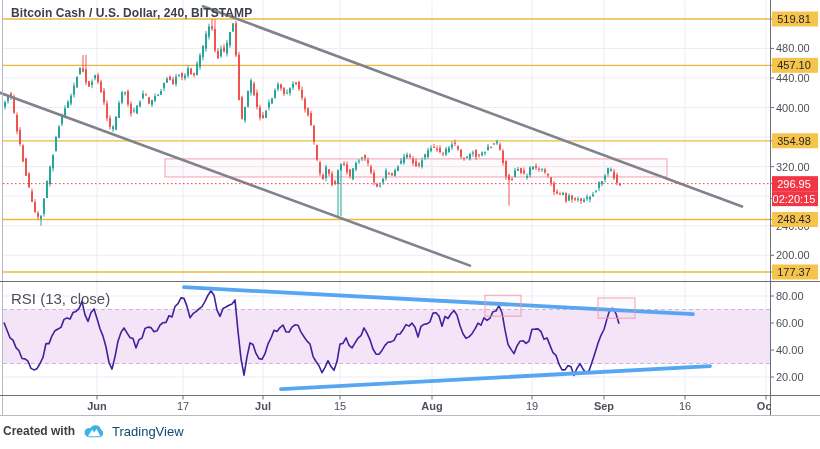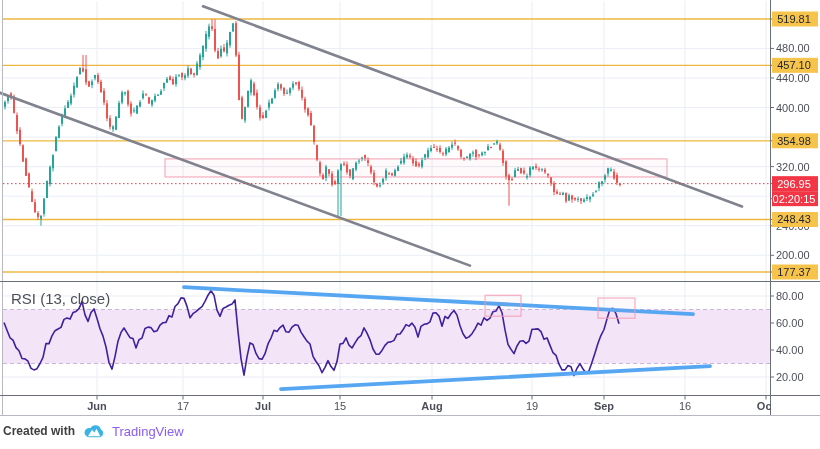--- a/index.html
+++ b/index.html
@@ -3,21 +3,21 @@
 <meta charset="utf-8">
 <style>
   html,body{margin:0;padding:0;background:#fff;}
   .stage{position:relative;width:820px;height:449px;background:#fff;overflow:hidden;
          font-family:"Liberation Sans",sans-serif;}
   svg text{font-family:"Liberation Sans",sans-serif;}
   .title{position:absolute;left:11px;top:6px;font-size:12px;font-weight:700;color:#3c404a;letter-spacing:.1px;}
   .rsi-legend{position:absolute;left:11px;top:290px;font-size:15px;color:#4c4f58;}
   .attr{position:absolute;left:3px;top:422px;display:flex;align-items:center;gap:8px;height:18px;}
   .attr .cw{font-size:12px;font-weight:700;color:#3f3f3f;}
-  .attr .brand{font-size:13px;color:#8b5cf6;cursor:pointer;}
+  .attr .brand{font-size:13px;color:#0c4a6e;cursor:pointer;}
   .attr svg{display:block;}
 </style>
 </head>
 <body>
 
 <div class="stage">
   <svg id="chart" width="820" height="449">
       <defs>
         <clipPath id="timeclip">
           <rect x="0" y="395" width="771" height="20"></rect>
@@ -547,20 +547,21 @@
         <rect x="772" y="191.15243546314684" width="46" height="15" fill="#f23645"></rect>
         <text x="794" y="202.65243546314684" text-anchor="middle" font-size="11" fill="#ffffff">02:20:15</text>
         <line x1="770" y1="219.49976638243197" x2="774" y2="219.49976638243197" stroke="#6a6e79" stroke-width="1"></line>
         <rect x="772" y="211.99976638243197" width="46" height="15" fill="#f6c34b"></rect>
         <text x="794" y="223.49976638243197" text-anchor="middle" font-size="11" fill="#1e222d">248.43</text>
         <line x1="770" y1="272" x2="774" y2="272" stroke="#6a6e79" stroke-width="1"></line>
         <rect x="772" y="264.5" width="46" height="15" fill="#f6c34b"></rect>
         <text x="794" y="276" text-anchor="middle" font-size="11" fill="#1e222d">177.37</text>
       </g>
     </svg>
+  <div class="title">Bitcoin Cash / U.S. Dollar, 240, BITSTAMP</div>
   <div class="rsi-legend">RSI (13, close)</div>
   <div class="attr">
     <span class="cw">Created with</span>
     <svg class="logo" width="21" height="14" viewBox="0 0 24 16">
       <path d="M7 15 a5.2 5.2 0 1 1 1.4-10.2 A6.6 6.6 0 0 1 20.6 6.4 a4.6 4.6 0 0 1-1.2 8.6 z" fill="#3bb3e4"></path>
       <polygon points="5.6,14 10.4,6.6 12.9,9.8 15.4,5.4 19.8,14" fill="#ffffff"></polygon>
     </svg>
     <span class="brand">TradingView</span>
   </div>
 </div>

